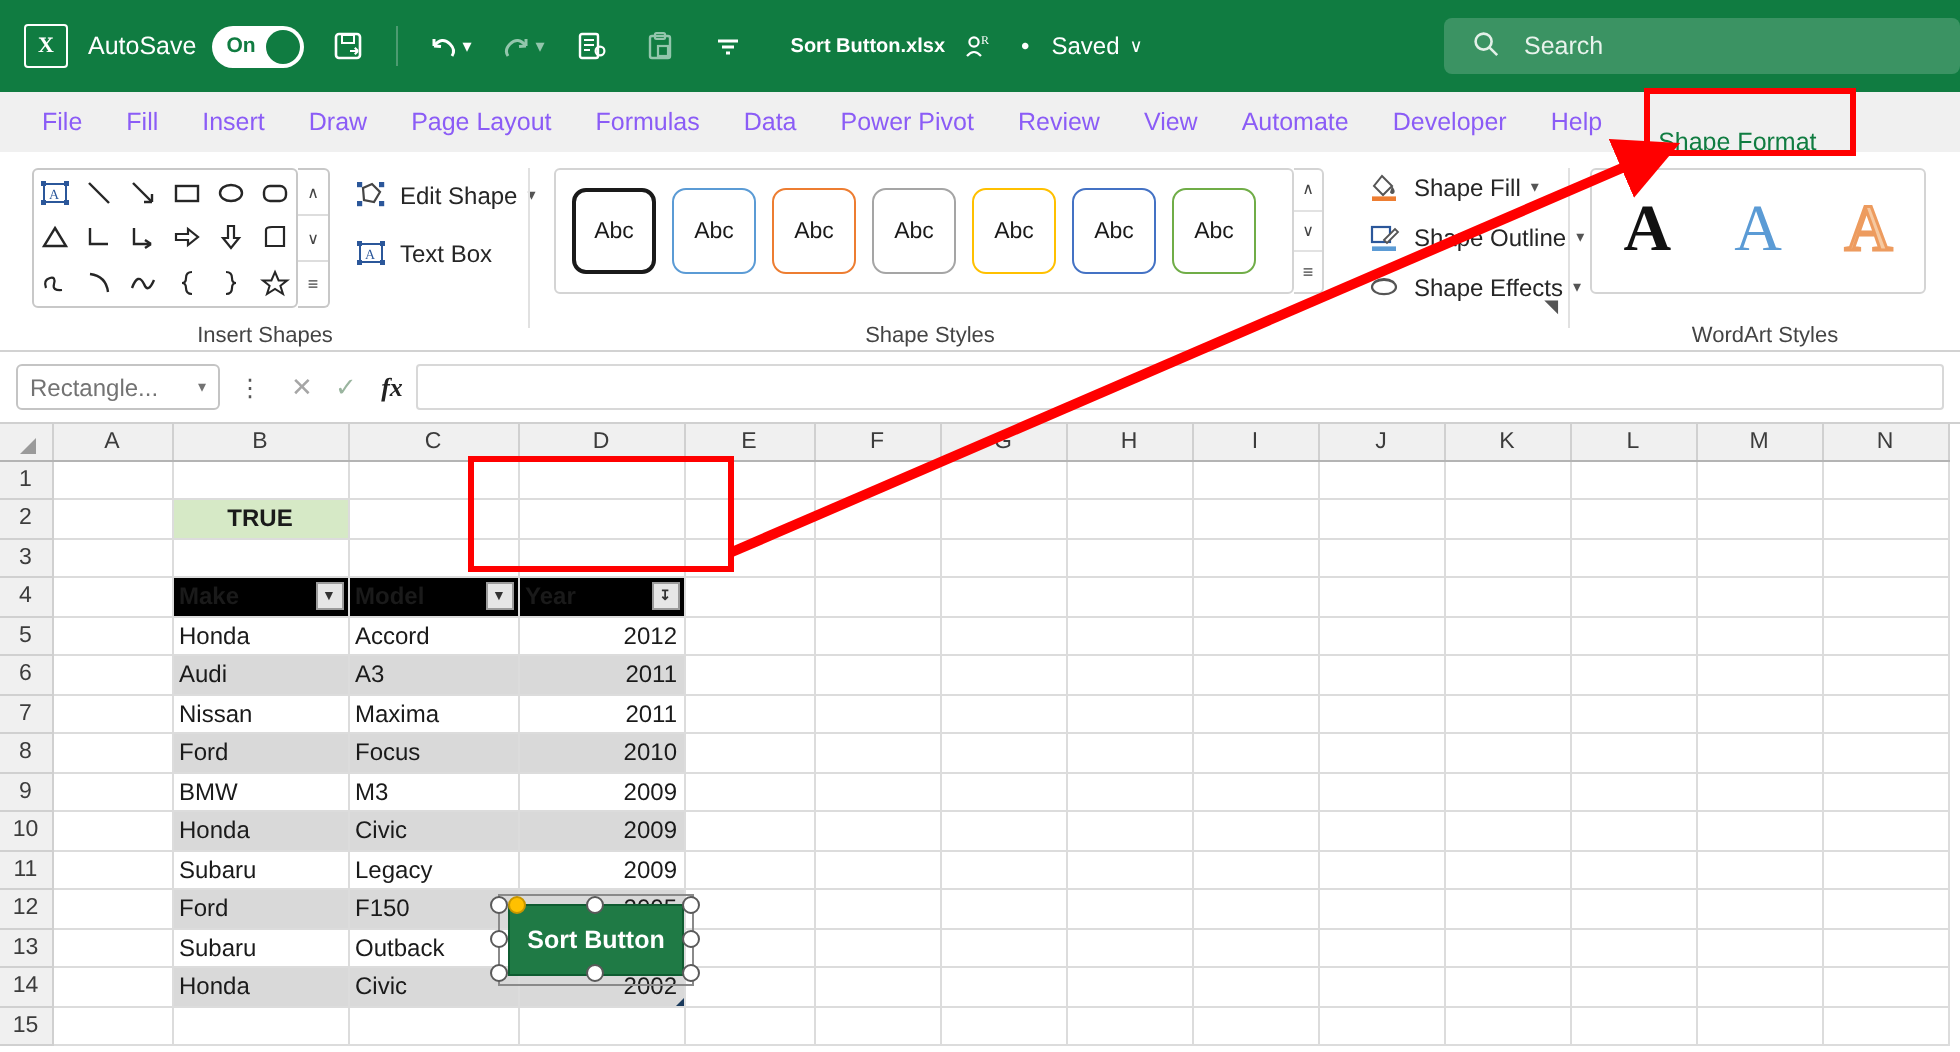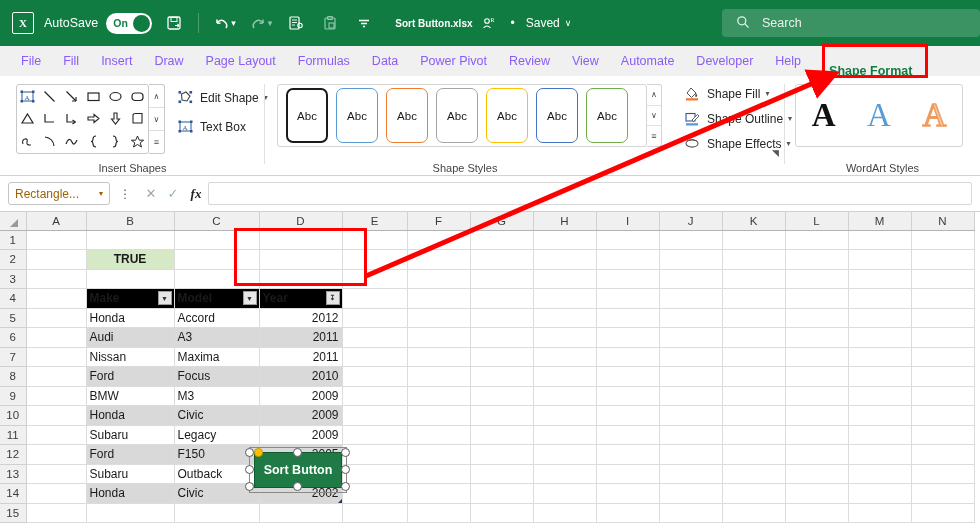--- a/index.html
+++ b/index.html
@@ -65,21 +65,21 @@
     position: absolute; left: 0; top: 46px; width: 980px; height: 30px;
     background: #f0f0f0;
     display: flex; align-items: center;
   }
   .tab {
     font-size: 12.5px; color: #8b5cf6; padding: 0 11px; height: 30px;
     display: flex; align-items: center; white-space: nowrap;
   }
   .tab:first-child { margin-left: 10px; }
   .tab.contextual {
-    color: #107c41; font-weight: bold;
+    color: #107c41; font-weight: normal;
     border-bottom: 2.5px solid #107c41;
     margin-top: 21px;
   }
 
   
   .ribbon {
     position: absolute; left: 0; top: 76px; width: 980px; height: 100px;
     background: #ffffff;
     border-bottom: 1px solid #d2d2d2;
   }
@@ -120,21 +120,21 @@
   .cmd .ci { margin-right: 7px; display: flex; align-items: center; }
   .cmd .cc { font-size: 8px; margin-left: 5px; color: #555; }
 
   
   .styles-box {
     position: absolute; left: 12px; top: 8px; width: 370px; height: 63px;
     border: 1px solid #d4d4d4; border-radius: 3px; background: #ffffff;
     display: flex; align-items: center; padding-left: 8px; gap: 8px;
   }
   .abc {
-    width: 42px; height: 55px; border-radius: 7px; background: #ffffff;
+    width: 42px; height: 43px; border-radius: 7px; background: #ffffff;
     display: flex; align-items: center; justify-content: center;
     font-size: 11.5px; color: #1a1a1a;
   }
   .styles-scroll {
     position: absolute; left: 382px; top: 8px; width: 15px; height: 63px;
     border: 1px solid #d4d4d4; border-left: none; border-radius: 0 3px 3px 0;
     display: flex; flex-direction: column;
   }
   .styles-scroll div {
     flex: 1; display: flex; align-items: center; justify-content: center;
@@ -156,21 +156,21 @@
   
   .fbar {
     position: absolute; left: 0; top: 176px; width: 980px; height: 36px;
     background: #ffffff; border-bottom: 1px solid #d0d0d0;
     display: flex; align-items: center;
   }
   .namebox {
     margin-left: 8px; width: 102px; height: 23px;
     border: 1px solid #c4c4c4; border-radius: 3px; background: #ffffff;
     display: flex; align-items: center; justify-content: space-between;
-    padding: 0 6px; font-size: 12px; color: #a16207;
+    padding: 0 6px; font-size: 12px; color: #737373;
   }
   .namebox .cv { font-size: 8px; }
   .fb-dots { margin: 0 9px; font-size: 12px; color: #555; letter-spacing: 0; }
   .fb-btn { width: 22px; text-align: center; font-size: 13px; color: #a6a6a6; }
   .fb-fx { width: 24px; text-align: center; font-size: 13px; color: #222;
            font-family: "Liberation Serif", serif; font-style: italic; font-weight: bold; }
   .fb-input {
     flex: 1; height: 23px; margin-right: 8px;
     border: 1px solid #d8d8d8; border-radius: 2px; background: #ffffff;
   }

